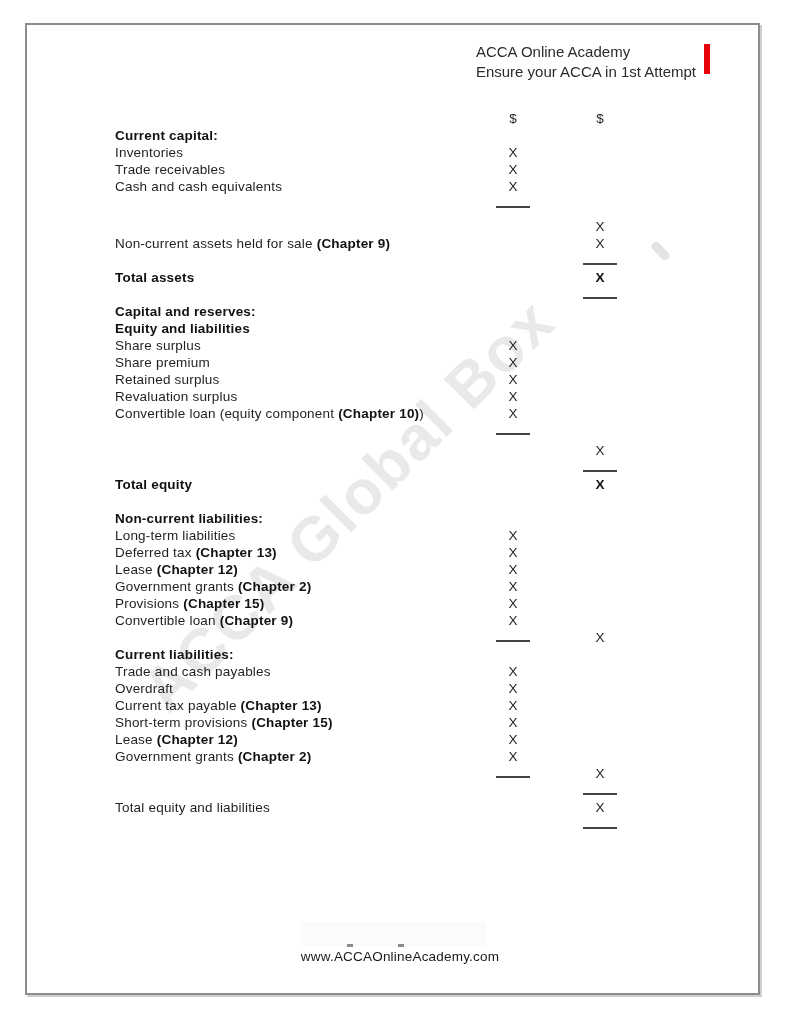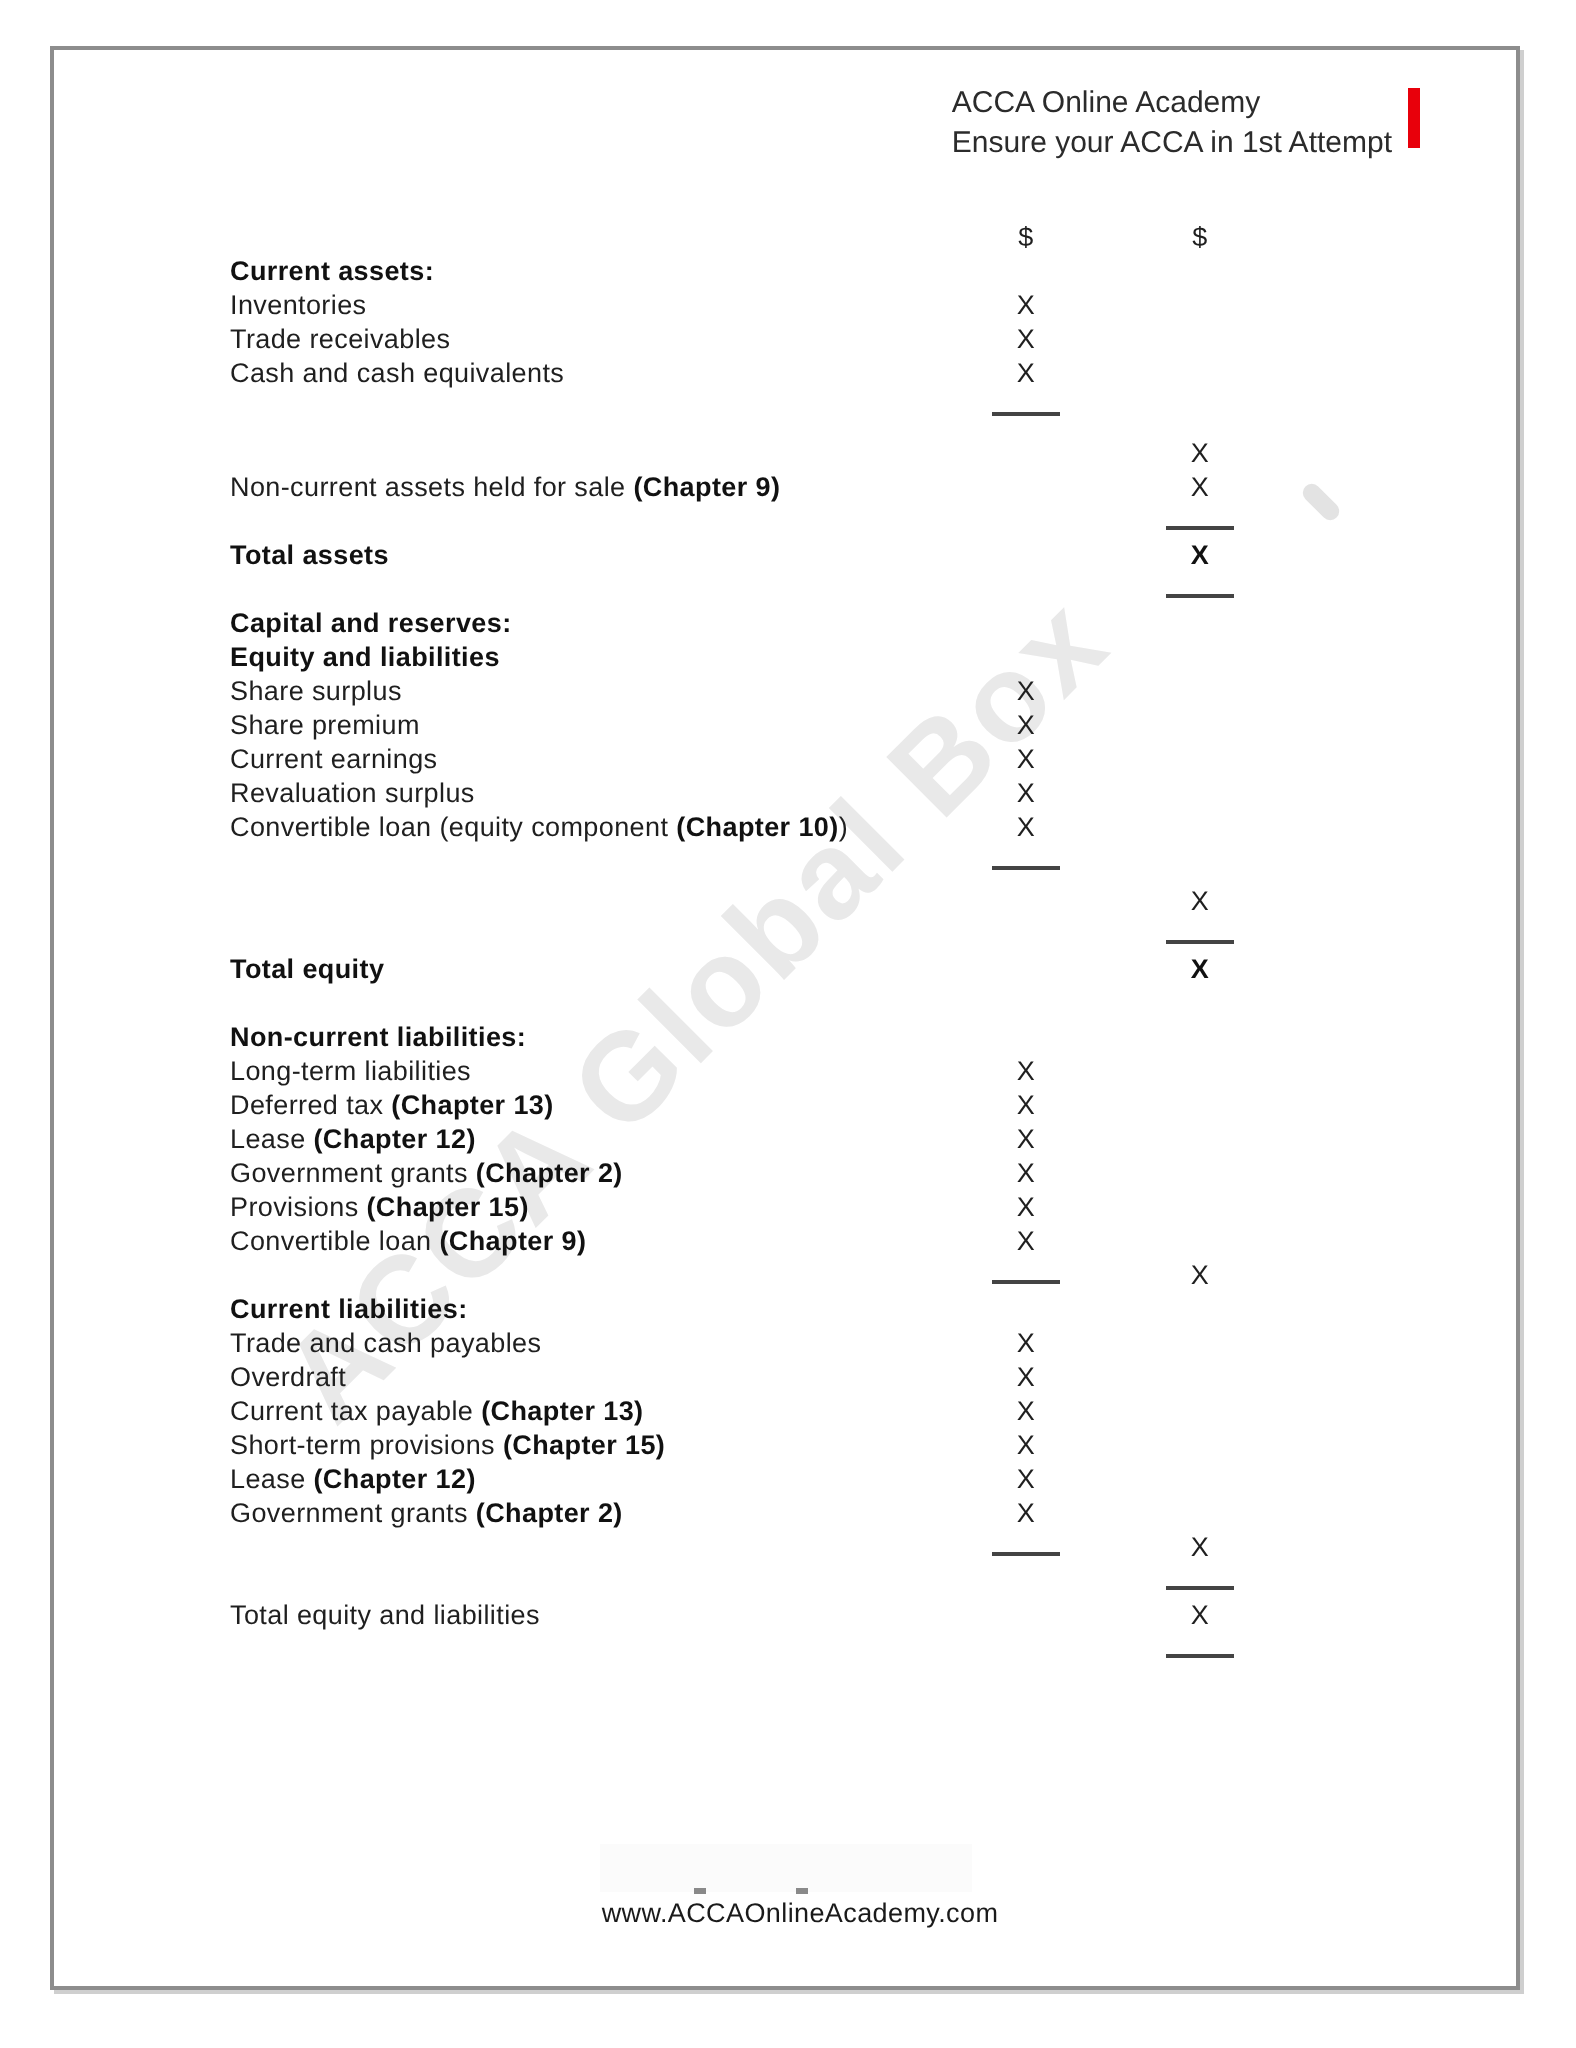--- a/index.html
+++ b/index.html
@@ -54,21 +54,21 @@
 
 <div class="statement">
   <div class="row">
     <div class="cell"></div>
     <div class="cell amt">$</div>
     <div class="cell"></div>
     <div class="cell amt">$</div>
   </div>
   <div id="rows-host">
       <div class="row">
-        <div class="cell b">Current assets:</div>
+        <div class="cell b">Current capital:</div>
         <div class="cell amt"></div>
         <div class="cell"></div>
         <div class="cell amt"></div>
       </div>
       <div class="row">
         <div class="cell">Inventories</div>
         <div class="cell amt">X</div>
         <div class="cell"></div>
         <div class="cell amt"></div>
       </div>
@@ -138,21 +138,21 @@
         <div class="cell"></div>
         <div class="cell amt"></div>
       </div>
       <div class="row">
         <div class="cell">Share premium</div>
         <div class="cell amt">X</div>
         <div class="cell"></div>
         <div class="cell amt"></div>
       </div>
       <div class="row">
-        <div class="cell">Current earnings</div>
+        <div class="cell">Retained surplus</div>
         <div class="cell amt">X</div>
         <div class="cell"></div>
         <div class="cell amt"></div>
       </div>
       <div class="row">
         <div class="cell">Revaluation surplus</div>
         <div class="cell amt">X</div>
         <div class="cell"></div>
         <div class="cell amt"></div>
       </div>

